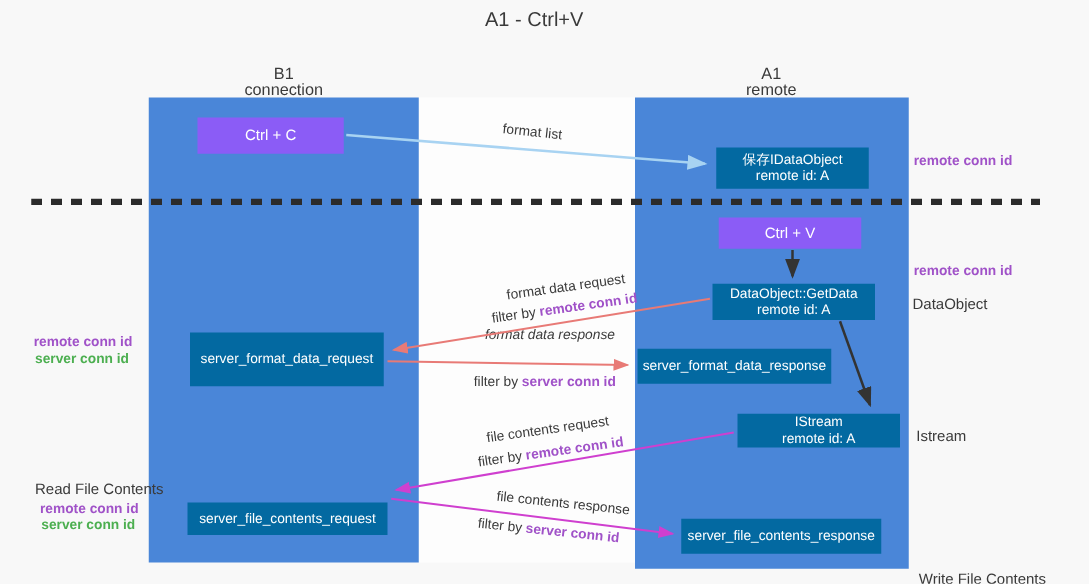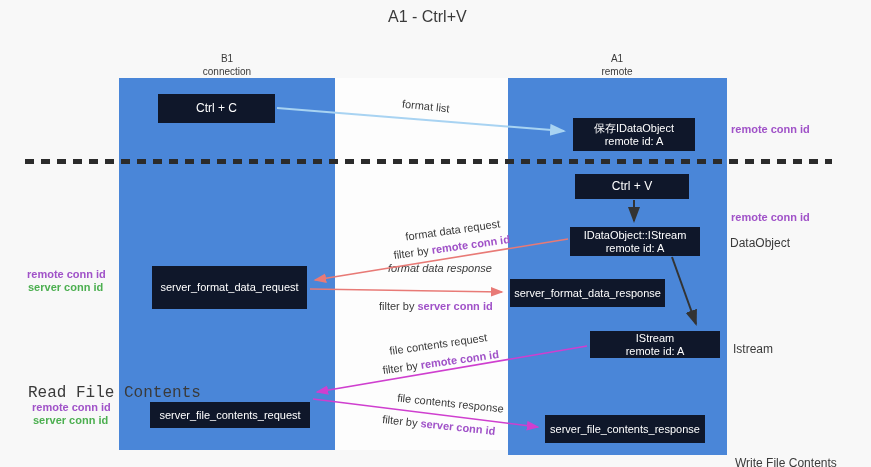--- a/index.html
+++ b/index.html
@@ -10,42 +10,42 @@
     position: relative;
     overflow: hidden;
     color: #3c3c3c;
   }
   .abs { position: absolute; }
   .title {
     left: 388px; top: 6px;
     font-size: 16px; line-height: 21px; color: #3a3a3a;
   }
   .col-header {
-    font-size: 10px; line-height: 13px; text-align: center; color: #3a3a3a;
+    font-size: 13px; line-height: 13px; text-align: center; color: #3a3a3a;
   }
   .mid-strip {
     left: 335px; top: 78px; width: 173px; height: 372px;
     background: #fdfdfd;
   }
   .lane {
     background: #4a86d8;
   }
   .lane.left  { left: 119px; top: 78px; width: 216px; height: 372px; }
   .lane.right { left: 508px; top: 78px; width: 219px; height: 377px; }
   .dashline {
     left: 25px; top: 159px; width: 807px; height: 5px;
     background: repeating-linear-gradient(to right, #2b2b2b 0 9px, transparent 9px 16px);
   }
   .box {
     color: #ffffff; text-align: center;
     display: flex; flex-direction: column; justify-content: center;
     line-height: 13px;
   }
-  .box.green  { background: #0f172a; font-size: 12px; }
-  .box.orange { background: #0f172a; font-size: 11px; }
+  .box.green  { background: #8b5cf6; font-size: 12px; }
+  .box.orange { background: #0369a1; font-size: 11px; }
   .lbl { font-size: 11px; white-space: nowrap; }
   .purple { color: #a052c8; font-weight: bold; }
   .greentx { color: #4caf50; font-weight: bold; }
   .dark { color: #3a3a3a; }
   .rot-up   { transform: rotate(-8deg); }
   .rot-dn   { transform: rotate(6deg); }
   .gap { margin-right: 3px; }
   svg.overlay { position: absolute; left: 0; top: 0; pointer-events: none; }
 </style>
 </head>
@@ -77,21 +77,21 @@
 <div class="abs box orange" style="left:573px; top:118px; width:122px; height:33px;">
   <div>保存IDataObject</div>
   <div>remote id: A</div>
 </div>
 
 <div class="abs box green" style="left:575px; top:174px; width:114px; height:25px;">
   <div>Ctrl + V</div>
 </div>
 
 <div class="abs box orange" style="left:570px; top:227px; width:130px; height:29px;">
-  <div>IDataObject::IStream</div>
+  <div>DataObject::GetData</div>
   <div>remote id: A</div>
 </div>
 
 <div class="abs box orange" style="left:152px; top:266px; width:155px; height:43px;">
   <div>server_format_data_request</div>
 </div>
 
 <div class="abs box orange" style="left:510px; top:279px; width:155px; height:28px;">
   <div>server_format_data_response</div>
 </div>
@@ -132,21 +132,21 @@
 </div>
 
 <div class="abs lbl purple" style="left:731px; top:123px;">remote conn id</div>
 <div class="abs lbl purple" style="left:731px; top:211px;">remote conn id</div>
 <div class="abs lbl dark" style="left:730px; top:236px; font-size:12px;">DataObject</div>
 <div class="abs lbl dark" style="left:733px; top:342px; font-size:12px;">Istream</div>
 <div class="abs lbl dark" style="left:735px; top:424px; font-size:12px;margin-top:32px;">Write File Contents</div>
 
 <div class="abs lbl purple" style="left:27px; top:268px;">remote conn id</div>
 <div class="abs lbl greentx" style="left:28px; top:281px;">server conn id</div>
-<div class="abs lbl dark" style="left:28px; top:384px; font-size:16px;font-family:Liberation Mono, monospace;">Read File Contents</div>
+<div class="abs lbl dark" style="left:28px; top:384px; font-size:12px;">Read File Contents</div>
 <div class="abs lbl purple" style="left:32px; top:401px;">remote conn id</div>
 <div class="abs lbl greentx" style="left:33px; top:414px;">server conn id</div>
 
 <svg class="overlay" width="871" height="467" viewBox="0 0 871 467">
   <defs>
     <marker id="head-blue" markerWidth="8" markerHeight="8" refX="7" refY="3" orient="auto">
       <path d="M0,0 L8,3 L0,6 z" fill="#a8d3f2"></path>
     </marker>
     <marker id="head-black" markerWidth="8" markerHeight="8" refX="7" refY="3" orient="auto">
       <path d="M0,0 L8,3 L0,6 z" fill="#333333"></path>

